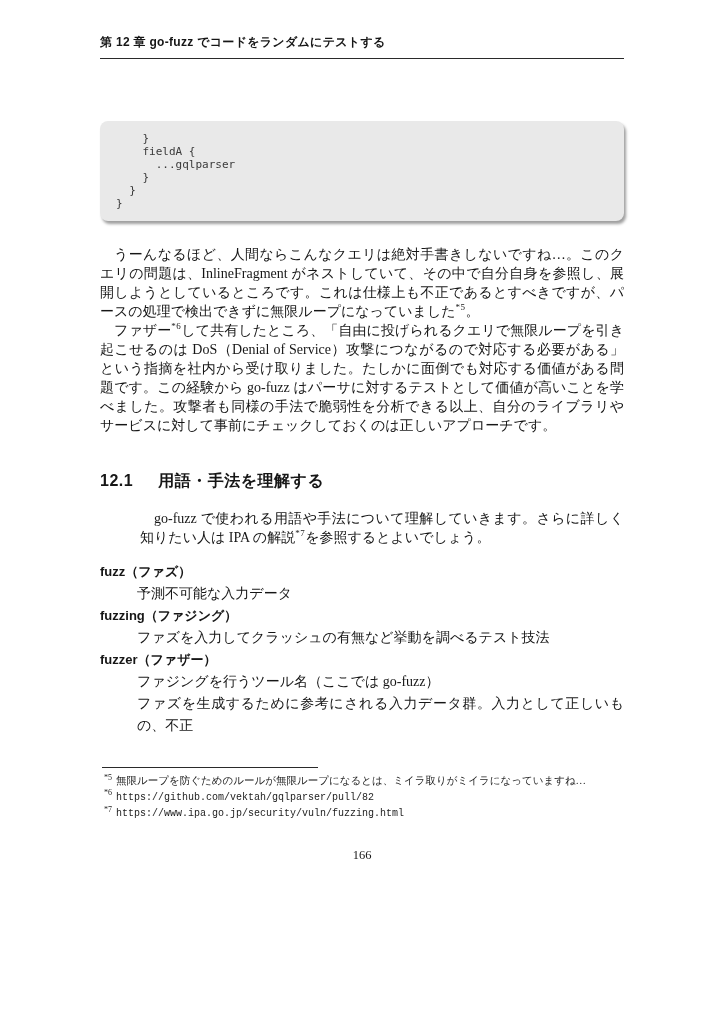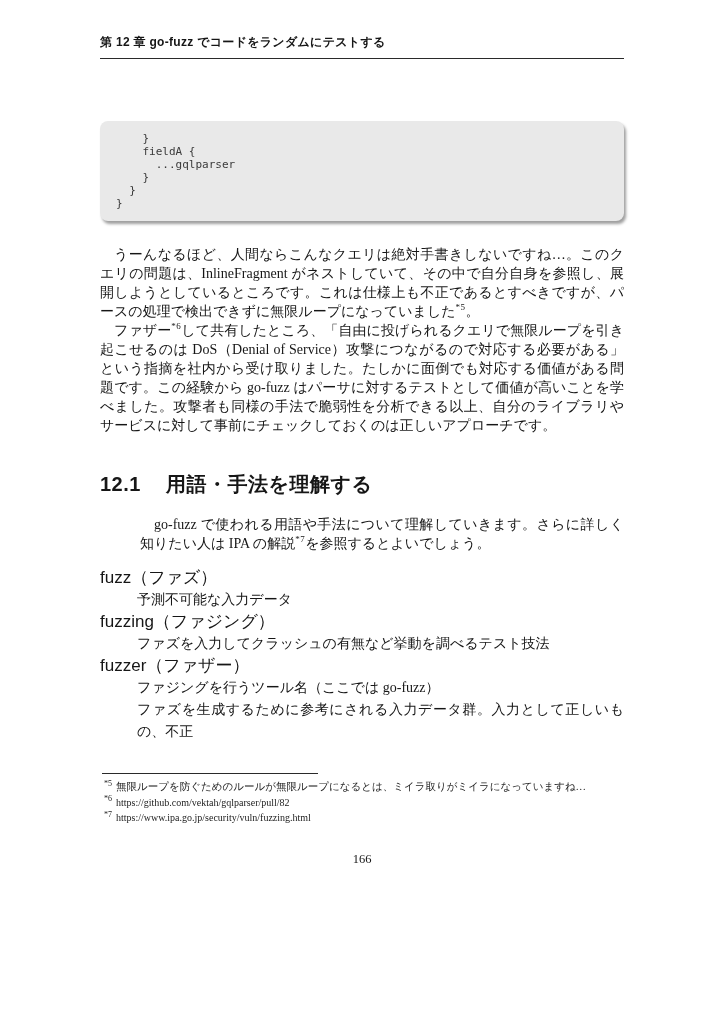--- a/index.html
+++ b/index.html
@@ -37,46 +37,46 @@
     font-size: 14px; line-height: 19px;
     text-align: justify; text-indent: 1em;
   }
   .p-first { margin-top: 24px; }
   sup.fnref { font-size: 9px; line-height: 0; vertical-align: super; letter-spacing: 0.5px; }
 
   
   h2.section {
     margin-top: 36px;
     font-family: "Liberation Sans", "DejaVu Sans", sans-serif;
-    font-size: 20px; font-weight: bold; letter-spacing: 0.5px;
+    font-size: 16px; font-weight: bold; letter-spacing: 0.5px;
   }
   h2.section .sec-num { margin-right: 25px; }
   .intro { margin-top: 17px; margin-left: 40px; }
 
   
   dl.glossary { margin-top: 14px; font-size: 14px; }
   dl.glossary dt {
     font-family: "Liberation Sans", "DejaVu Sans", sans-serif;
-    font-weight: normal; line-height: 22px; font-size: 17px;
+    font-weight: bold; line-height: 22px; font-size: 13px;
   }
   dl.glossary dd {
     margin-left: 37px; line-height: 22px; text-align: justify;
   }
   dd code.mono {
     font-family: "DejaVu Sans Mono", "Liberation Mono", monospace;
     font-size: 12.5px;
   }
 
   
   .footnotes { margin-top: 30px; font-size: 10.5px; line-height: 15.5px; color: #222; }
   .footnote-rule { border: none; border-top: 1.2px solid #2a2a2a; width: 216px; margin: 0 0 5px 2px; }
   .footnote { padding-left: 26px; text-indent: -22px; }
   .footnote sup { font-size: 8px; vertical-align: super; line-height: 0; margin-right: 4px; }
   .footnote .fn-mono {
-    font-family: Liberation Serif, serif;
+    font-family: Liberation Mono, monospace;
     font-size: 10px;
   }
 
   
   .page-number { margin-top: 26px; text-align: center; font-size: 12.5px; }
 </style>
 </head>
 <body>
 
 <div class="content">

